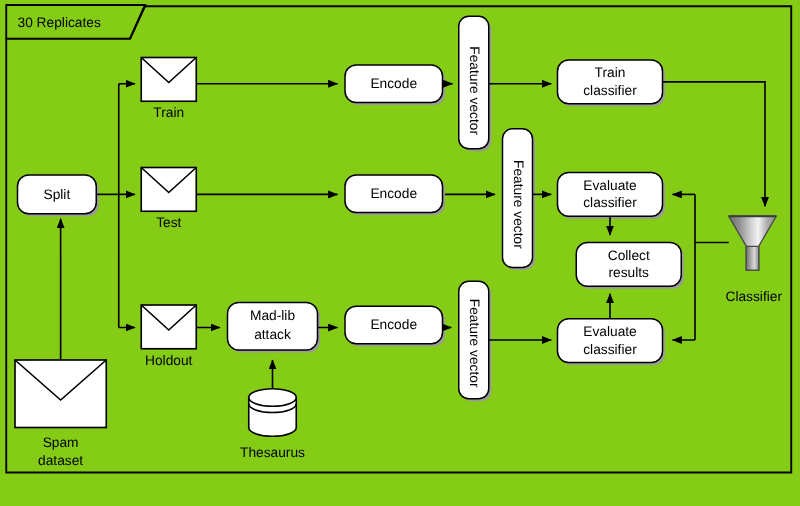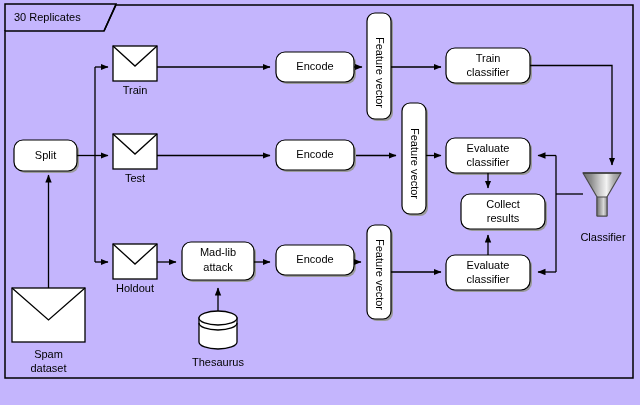--- a/index.html
+++ b/index.html
@@ -4,21 +4,21 @@
 <style>
   html, body {
     margin: 0;
     padding: 0;
     background: #ffffff;
   }
   #canvas {
     position: relative;
     width: 640px;
     height: 405px;
-    background: #c4b5fd;
+    background: #84cc16;
     font-family: "Liberation Sans", sans-serif;
     overflow: hidden;
   }
   svg#diagram {
     position: absolute;
     left: 0;
     top: 0;
     width: 640px;
     height: 405px;
   }

